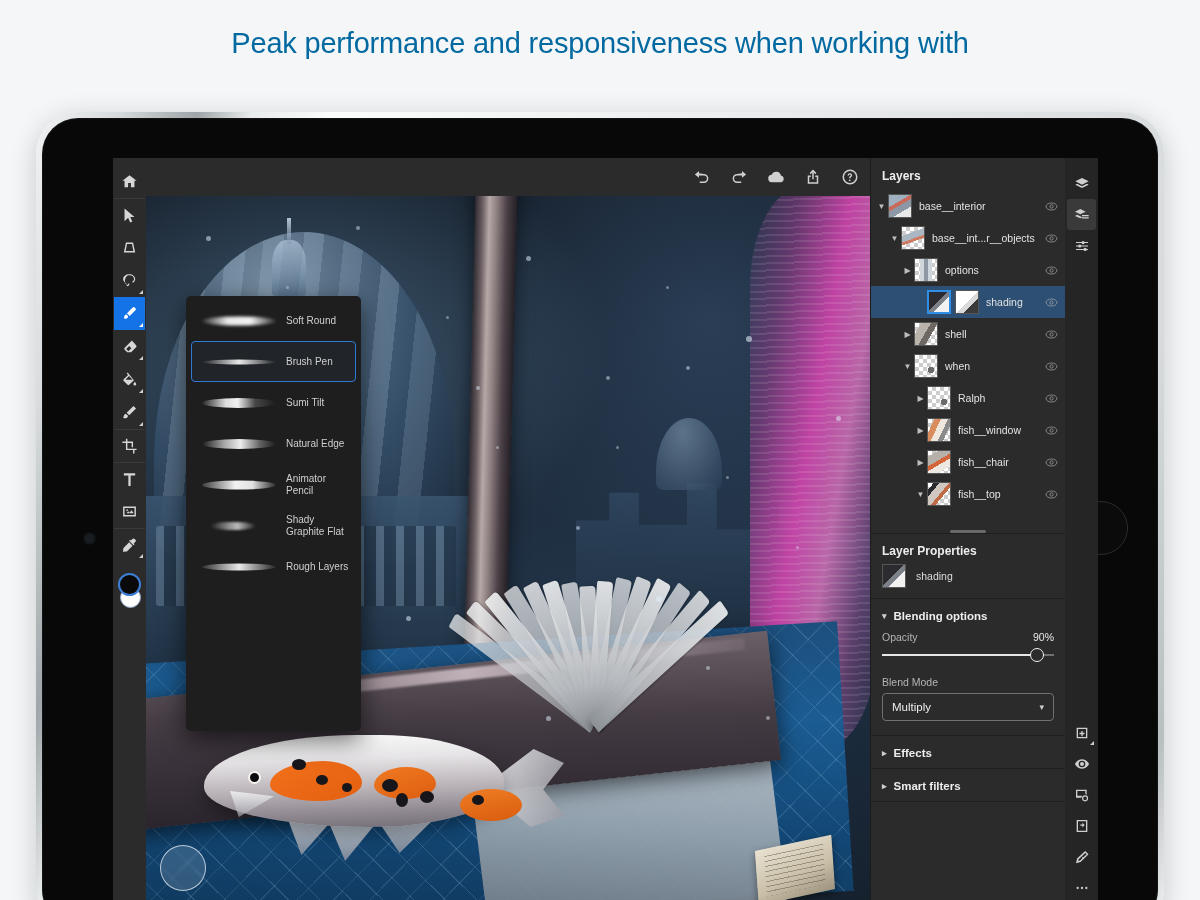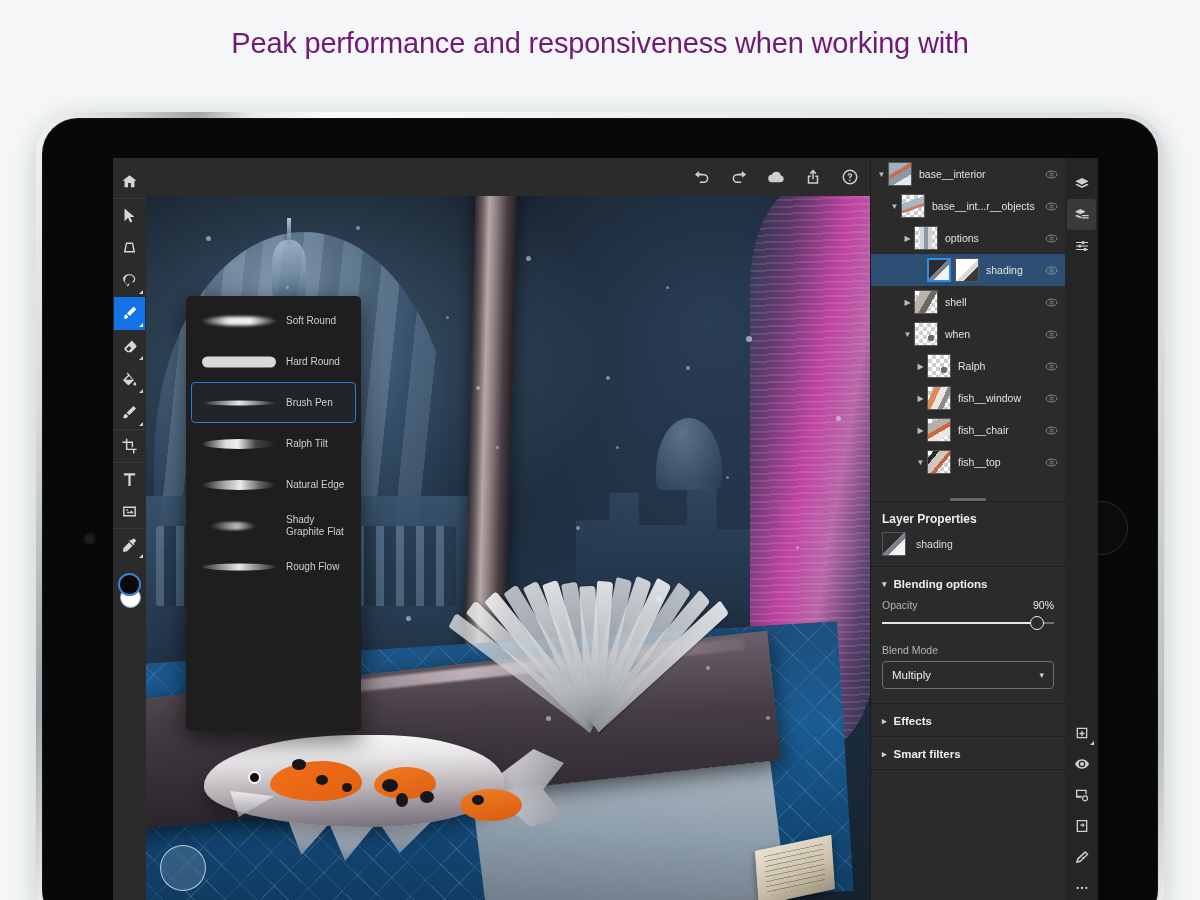--- a/index.html
+++ b/index.html
@@ -6,21 +6,21 @@
   html,body { width:1200px; height:900px; overflow:hidden; }
   body {
     font-family:"Liberation Sans", sans-serif;
     background:#f4f6f7;
     position:relative;
   }
 
   
   .headline {
     position:absolute; top:24px; left:0; width:1200px;
-    text-align:center; color:#701a75;
+    text-align:center; color:#0369a1;
     font-size:29px; line-height:39px; font-weight:400;
     letter-spacing:-0.2px;
   }
 
   
   .device {
     position:absolute; left:36px; top:112px;
     width:1128px; height:820px;
     background:linear-gradient(105deg,#f0f2f3 0%,#d8dcde 6%,#9fa5a8 12%,#e8ebec 16%,#fbfcfc 22%,#eceeef 50%,#d7dbdd 88%,#b9bec1 96%,#f2f4f5 100%);
     border-radius:42px;
@@ -602,61 +602,62 @@
         </div>
 
         <div class="brushes">
           <div class="brushes-list" id="brushList">
               <div class="brush-item">
                 <div class="brush-stroke">
                   <i class="bs-soft"></i>
                 </div>
                 <div class="brush-name">Soft Round</div>
               </div>
-              <div class="brush-item">
-                <div class="brush-stroke">
-                  <i class="bs-hard"></i>
-                </div>
-                <div class="brush-name">Hard Round</div>
-              </div>
               <div class="brush-item selected">
                 <div class="brush-stroke">
                   <i class="bs-pen"></i>
                 </div>
                 <div class="brush-name">Brush Pen</div>
               </div>
               <div class="brush-item">
                 <div class="brush-stroke">
                   <i class="bs-sumi"></i>
                 </div>
-                <div class="brush-name">Ralph Tilt</div>
+                <div class="brush-name">Sumi Tilt</div>
               </div>
               <div class="brush-item">
                 <div class="brush-stroke">
                   <i class="bs-nat"></i>
                 </div>
                 <div class="brush-name">Natural Edge</div>
               </div>
               <div class="brush-item">
                 <div class="brush-stroke">
+                  <i class="bs-anim"></i>
+                </div>
+                <div class="brush-name">Animator Pencil</div>
+              </div>
+              <div class="brush-item">
+                <div class="brush-stroke">
                   <i class="bs-shady"></i>
                 </div>
                 <div class="brush-name">Shady Graphite Flat</div>
               </div>
               <div class="brush-item">
                 <div class="brush-stroke">
                   <i class="bs-cut"></i>
                 </div>
-                <div class="brush-name">Rough Flow</div>
+                <div class="brush-name">Rough Layers</div>
               </div>
             </div>
         </div>
       </div>
 
       <div class="rightpanel">
+        <div class="rp-title">Layers</div>
         <div class="layers-scroll" id="layerList">
             <div class="layer-row" style="padding-left: 4px;">
               <div class="disc">▼</div>
               <div class="thumb t-interior">
                 <div class="inner"></div>
               </div>
               <div class="lname">base__interior</div>
               <div class="eye">
                 <svg viewBox="0 0 24 24">
                   <ellipse cx="12" cy="12" rx="10" ry="6.5"></ellipse>

